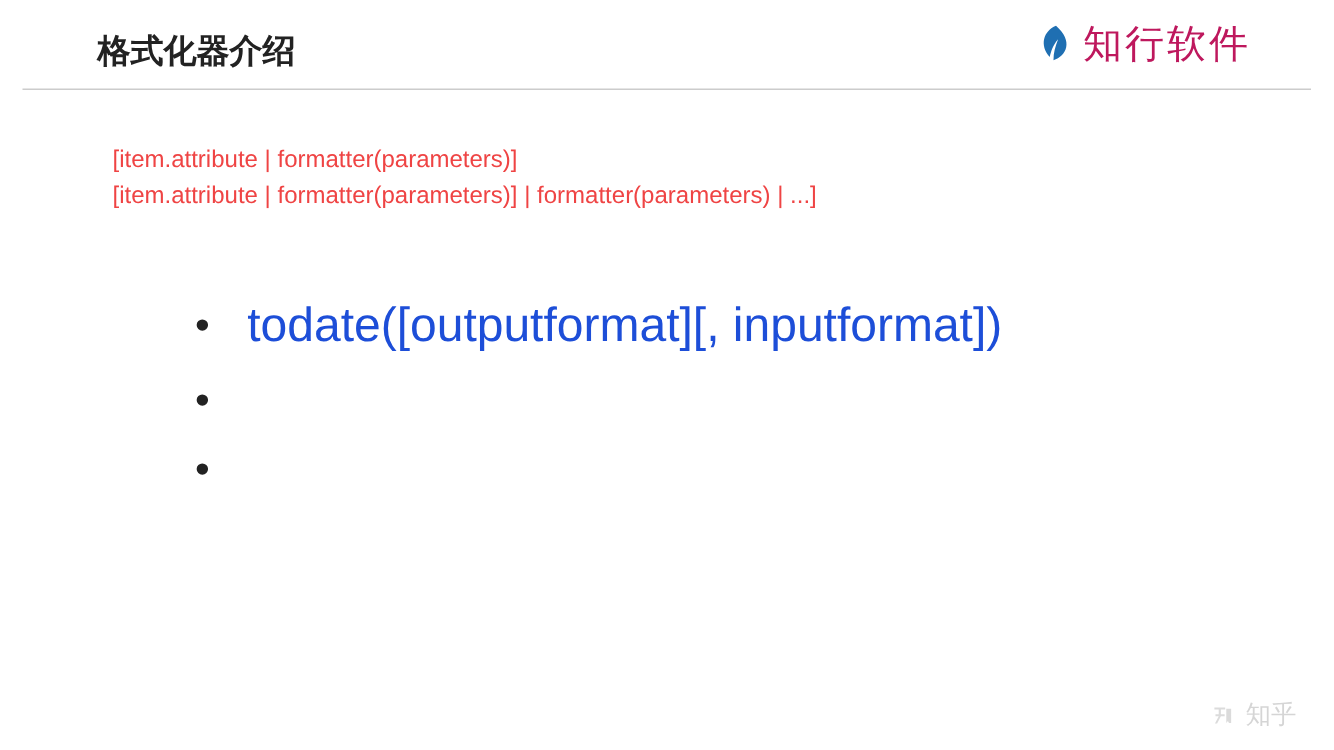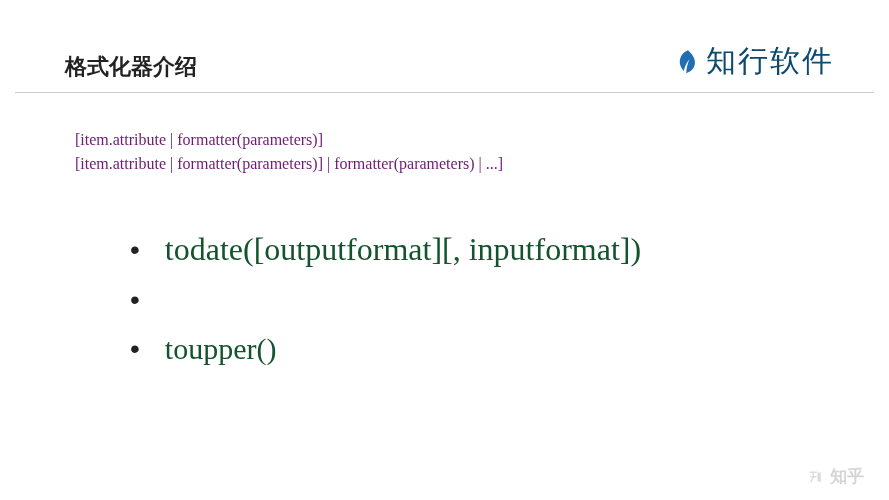--- a/index.html
+++ b/index.html
@@ -8,21 +8,21 @@
     height: 500px;
     background: #ffffff;
     font-family: "Microsoft YaHei", "PingFang SC", sans-serif;
     position: relative;
     overflow: hidden;
   }
   .header {
     display: flex;
     justify-content: space-between;
     align-items: center;
-    padding: 41px 40px 10px 50px;
+    padding: 9px 40px 10px 50px;
     border-bottom: 1px solid #cccccc;
     margin: 0 15px;
   }
   .title {
     font-size: 22px;
     font-weight: bold;
     color: #222222;
     padding-top: 10px;
   }
   .logo-block {
@@ -32,70 +32,69 @@
     display: flex;
     align-items: center;
     justify-content: flex-end;
   }
   .leaf-icon {
     width: 28px;
     height: 28px;
     margin-right: 4px;
   }
   .logo-text {
-    font-size: 30px;
+    font-size: 26px;
     font-weight: 500;
-    color: #0c4a6e;
+    color: #be185d;
     letter-spacing: 2px;
   }
   .logo-sub {
     font-size: 11px;
     color: #666666;
     margin-top: -2px;
     letter-spacing: 0.5px;
   }
   .code-block {
     padding: 35px 0 0 75px;
-    font-family: Liberation Serif, serif;
+    font-family: Liberation Sans, sans-serif;
     font-size: 16px;
-    color: #701a75;
+    color: #ef4444;
     line-height: 1.5;
   }
   .bullet-list {
     padding: 55px 0 0 130px;
   }
   .bullet-item {
     display: flex;
     align-items: center;
     margin-bottom: 18px;
   }
   .bullet-dot {
     font-size: 28px;
     color: #222222;
     margin-right: 25px;
     line-height: 1;
   }
   .bullet-text {
-    font-family: Liberation Serif, serif;
+    font-family: Liberation Sans, sans-serif;
     font-size: 30px;
-    color: #14532d;
+    color: #1d4ed8;
   }
   .bullet-text.primary {
     font-size: 32px;
   }
   .watermark {
     position: absolute;
     right: 20px;
     bottom: 12px;
     display: flex;
     align-items: center;
     opacity: 0.35;
     color: #888888;
     font-size: 17px;
-    font-weight: bold;
   }
   .wm-icon {
     display: inline-flex;
     align-items: center;
     margin-right: 6px;
     font-weight: bold;
   }
 </style>
 </head>
 <body>
@@ -120,21 +119,20 @@
 <div class="bullet-list">
   <div class="bullet-item">
     <span class="bullet-dot">•</span>
     <span class="bullet-text primary">todate([outputformat][, inputformat])</span>
   </div>
   <div class="bullet-item">
     <span class="bullet-dot">•</span>
   </div>
   <div class="bullet-item">
     <span class="bullet-dot">•</span>
-    <span class="bullet-text">toupper()</span>
   </div>
 </div>
 
 <div class="watermark">
   <span class="wm-icon">
     <svg width="18" height="18" viewBox="0 0 100 100">
       <path d="M20 20 L60 20 L60 28 L44 28 L44 45 L58 45 L58 53 L44 53 L30 80 L22 80 L36 53 L24 53 L24 45 L36 45 L36 28 L20 28 Z M64 25 L82 25 L82 78 L74 78 L70 70 L64 78 Z" fill="#999999"></path>
     </svg>
   </span>
   <span>知乎</span>

